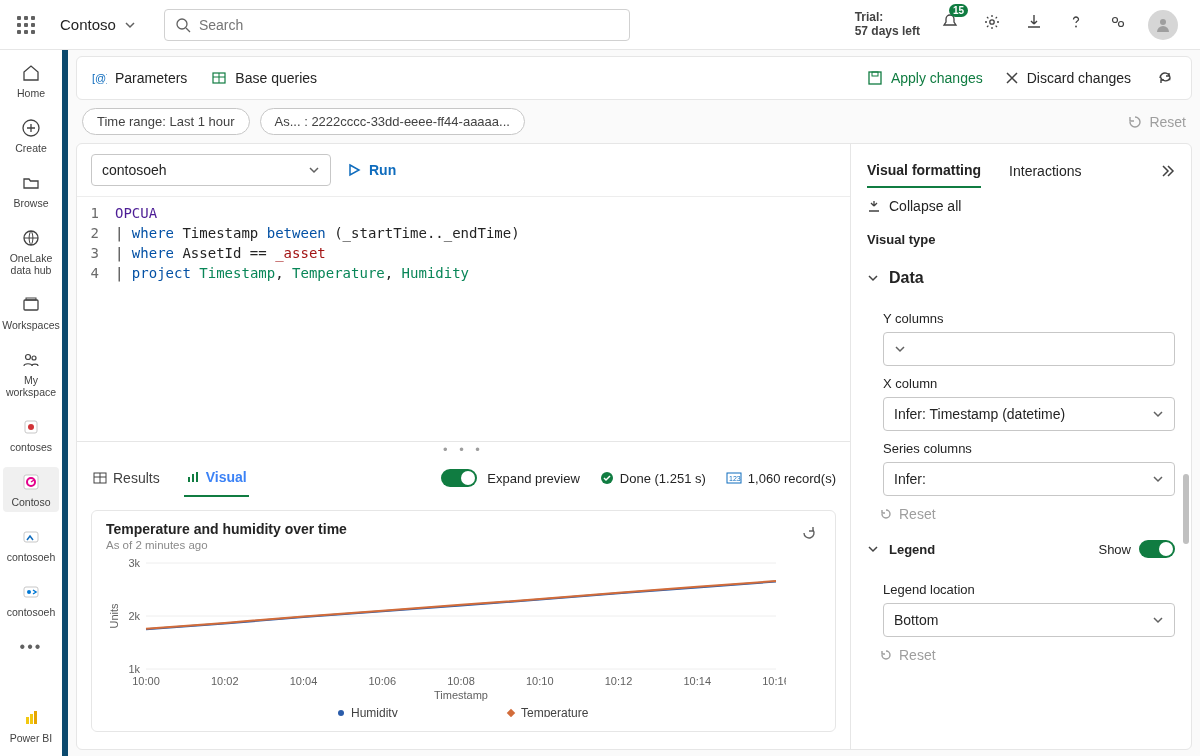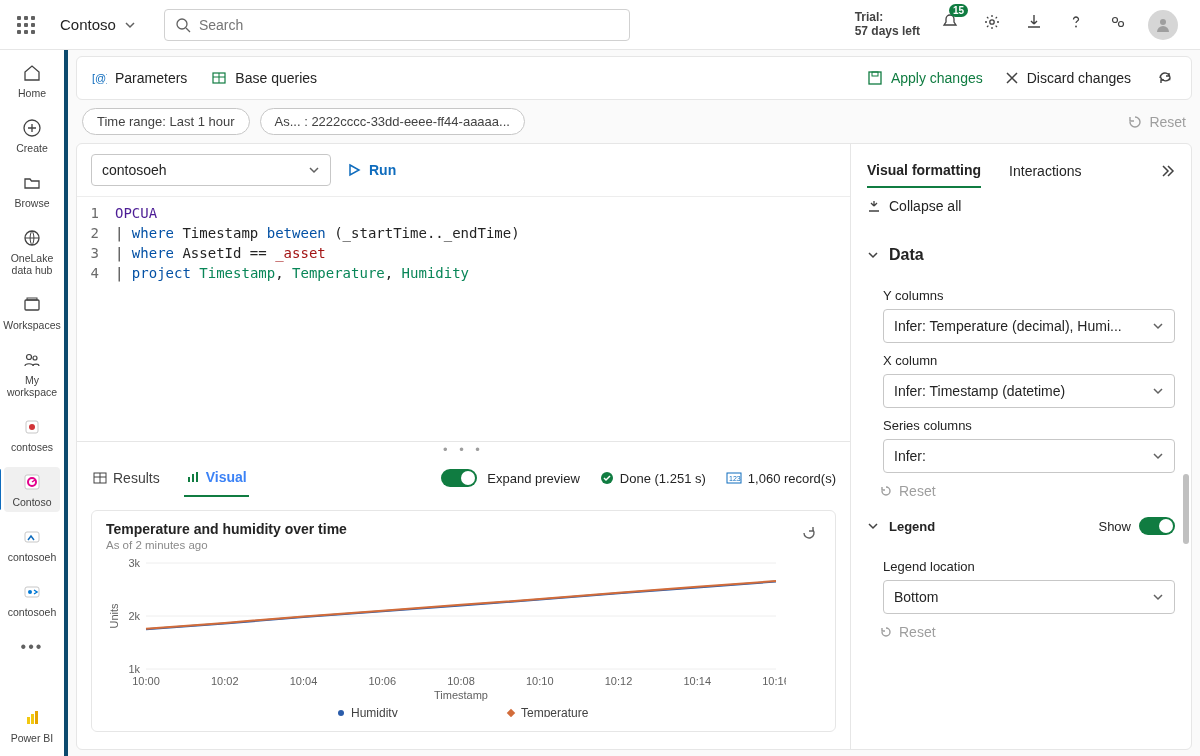--- a/index.html
+++ b/index.html
@@ -11,21 +11,21 @@
 .ws-switcher { margin-left: 16px; font-size:15px; display:flex; align-items:center; gap:8px; cursor:pointer; }
 .search-bar { margin-left: 28px; width: 466px; height: 32px; border:1px solid #d1d1d1; border-radius:4px; display:flex; align-items:center; padding:0 10px; color:#616161; background:#fff; }
 .search-bar input { border:none; outline:none; flex:1; font-size:14px; margin-left:8px; }
 .topbar-right { margin-left:auto; display:flex; align-items:flex-start; gap:18px; padding-right:14px;font-weight:bold; }
 .trial { font-size:12px; line-height:14px; color:#424242; }
 .icon-btn { width:24px; height:24px; display:flex; align-items:center; justify-content:center; cursor:pointer; position:relative; color:#424242; }
 .badge { position:absolute; top:-6px; right:-6px; background:#107c41; color:#fff; font-size:10px; border-radius:8px; padding:1px 4px; }
 .avatar { width:30px; height:30px; border-radius:50%; background:#d6d6d6; display:flex; align-items:center; justify-content:center; }
 
 .layout { display:flex; height:706px; }
-.leftnav { width:68px; background:#fff; border-right:4px solid #0c4a6e; padding:8px 0; display:flex; flex-direction:column; align-items:center; gap:10px; overflow:hidden; }
+.leftnav { width:68px; background:#fff; border-right:6px solid #0c4a6e; padding:8px 0; display:flex; flex-direction:column; align-items:center; gap:10px; overflow:hidden; }
 .nav-item { width:56px; display:flex; flex-direction:column; align-items:center; gap:3px; font-size:10.5px; color:#424242; cursor:pointer; padding:4px 0; border-radius:4px; text-align:center; line-height:12px; position:relative; }
 .nav-item.active { background:#f0f0f0; }
 .nav-item.active::before{ content:''; position:absolute; left:-6px; top:2px; bottom:2px; width:3px; background:#0f6cbd; border-radius:2px;}
 .nav-icon { width:22px; height:22px; display:flex; align-items:center; justify-content:center; }
 
 .main { flex:1; display:flex; flex-direction:column; background:#fafafa; padding:6px 8px 6px 8px; gap:4px; }
 .toolbar { height:44px; background:#fff; border:1px solid #e6e6e6; border-radius:6px; display:flex; align-items:center; padding:0 14px; gap:24px; }
 .tb-item { display:flex; align-items:center; gap:8px; font-size:14px; cursor:pointer; }
 .tb-right { margin-left:auto; display:flex; align-items:center; gap:22px; }
 .green { color:#107c41; }
@@ -442,32 +442,32 @@
           </div>
         </div>
         <div class="side-row">
           <svg width="14" height="14" viewBox="0 0 14 14">
               <path d="M7 2v5m0 0L4 4m3 3l3-3M2 12h10" stroke="#424242" stroke-width="1.3" fill="none"></path>
             </svg>
           <span>Collapse all</span>
         </div>
 
         <div class="section">
+          <div class="sec-label">Visual type</div>
         </div>
 
         <div class="collapser">
           <svg class="chev" viewBox="0 0 12 12">
               <path d="M2 4l4 4 4-4" stroke="#424242" stroke-width="1.5" fill="none"></path>
             </svg>
           <span>Data</span>
         </div>
         <div class="section" style="padding-left:32px">
           <div class="sec-small">Y columns</div>
           <div class="select">
-              <span>Infer: Temperature (decimal), Humi...</span>
               <svg class="chev" viewBox="0 0 12 12">
                 <path d="M2 4l4 4 4-4" stroke="#616161" stroke-width="1.5" fill="none"></path>
               </svg>
             </div>
           <div class="sec-small">X column</div>
           <div class="select">
               <span>Infer: Timestamp (datetime)</span>
               <svg class="chev" viewBox="0 0 12 12">
                 <path d="M2 4l4 4 4-4" stroke="#616161" stroke-width="1.5" fill="none"></path>
               </svg>

